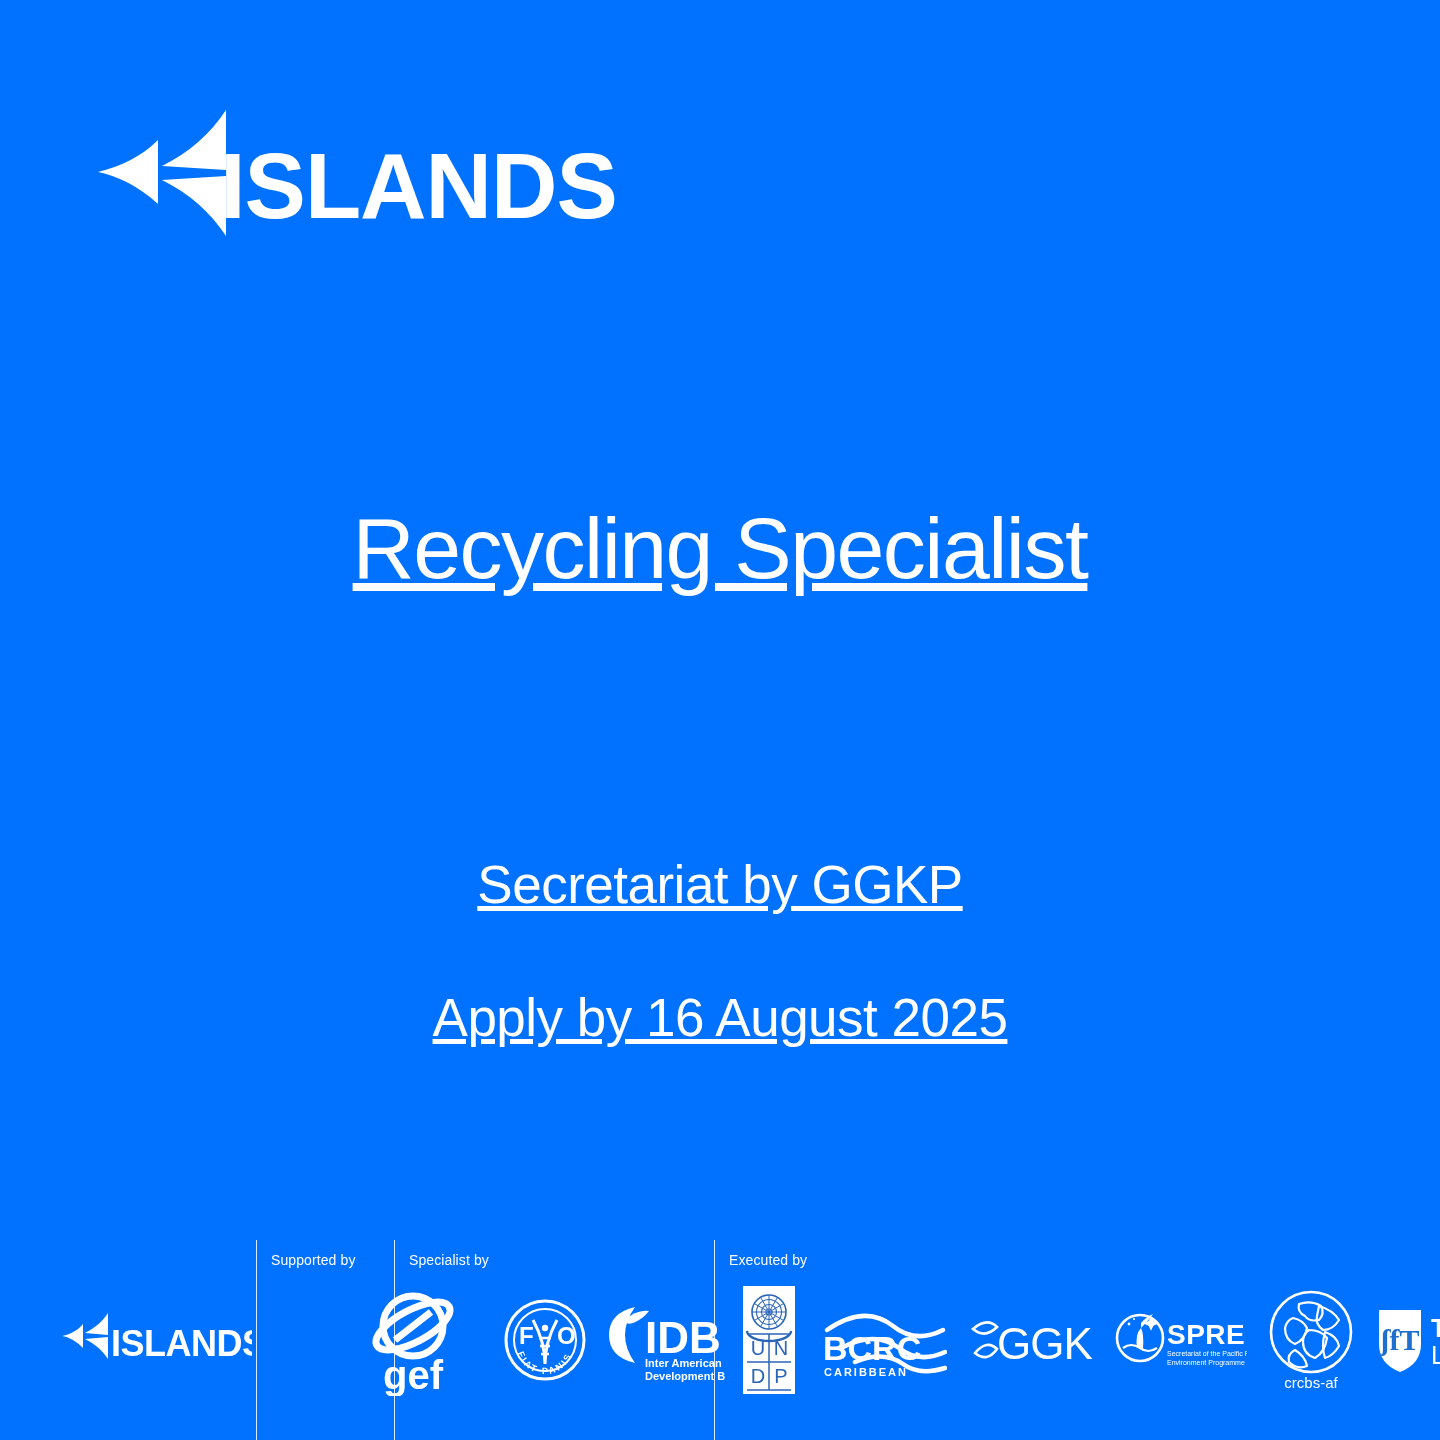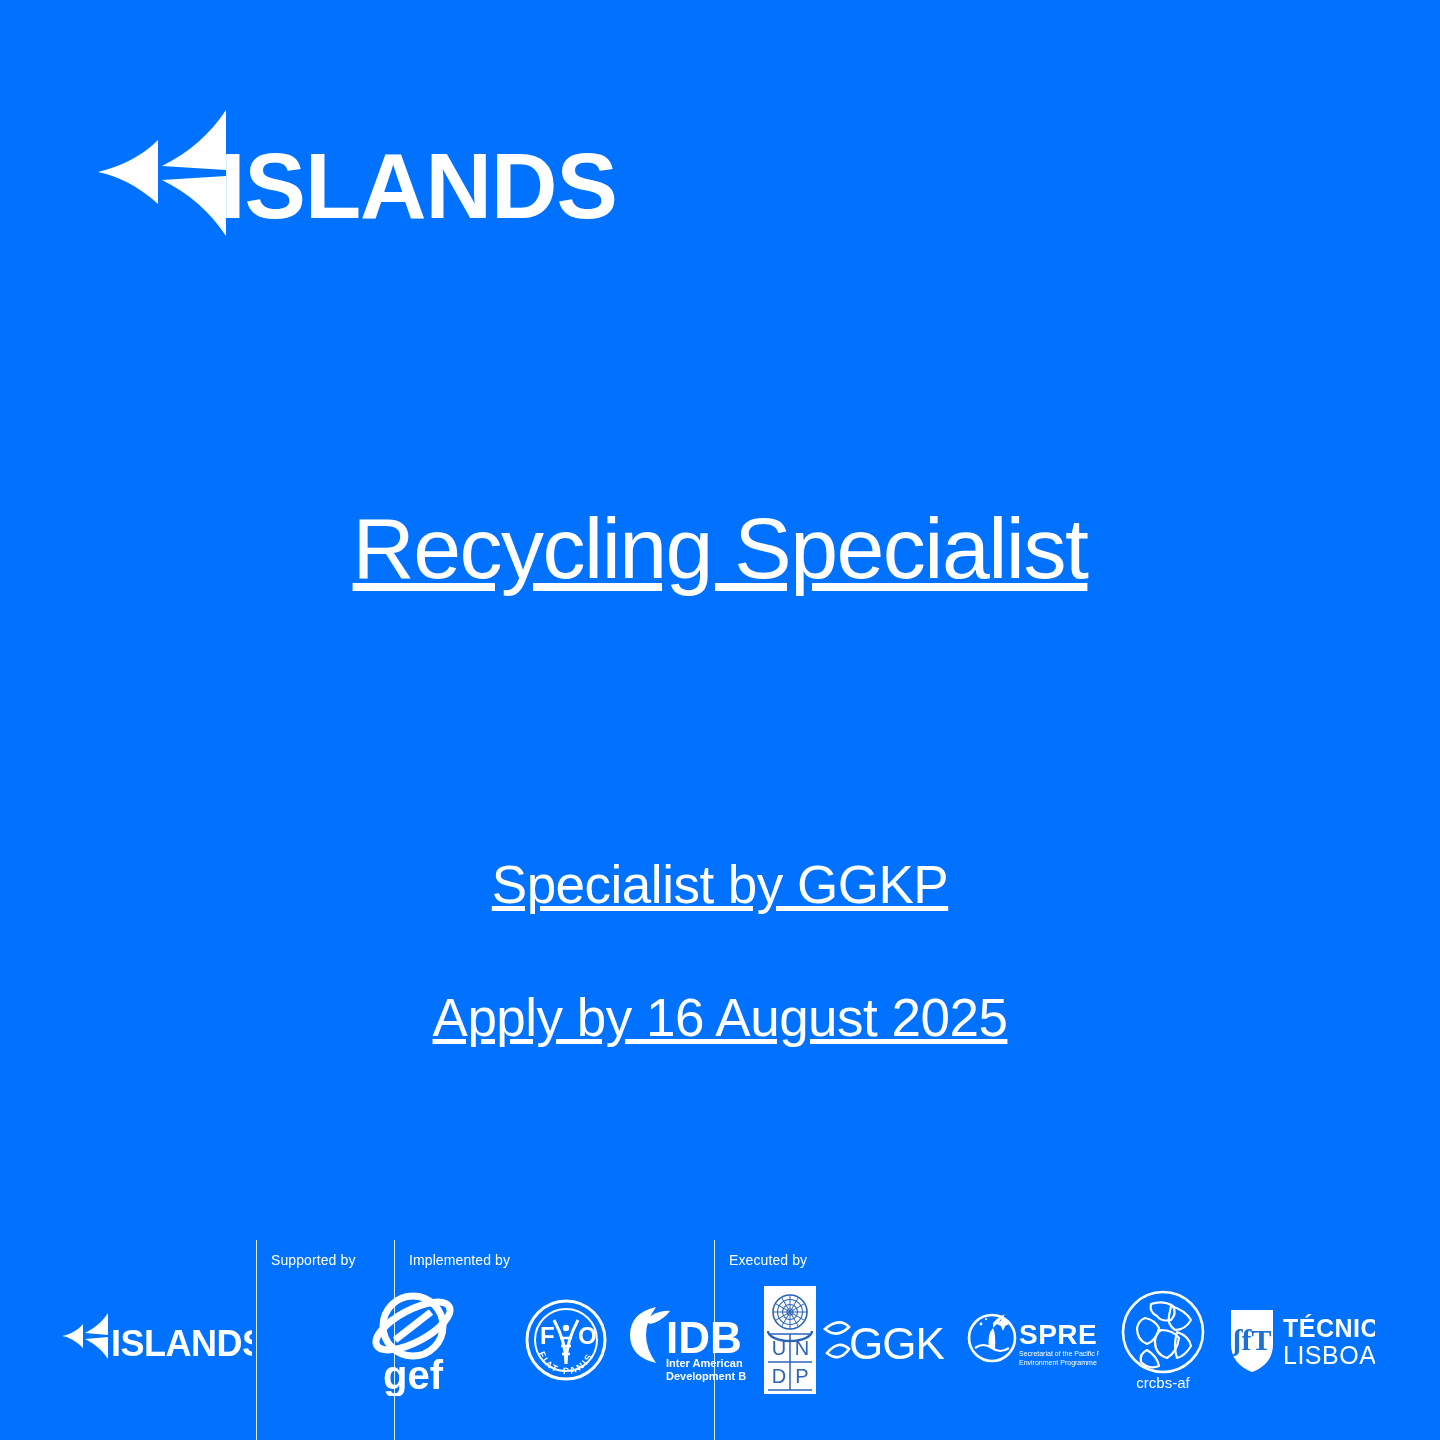--- a/index.html
+++ b/index.html
@@ -133,21 +133,21 @@
         <path d="M128 2 L128 62 L64 58 C92 44 112 26 128 2 Z" fill="#ffffff"></path>
         <path d="M60 32 L60 96 C40 78 20 68 0 64 C24 58 44 48 60 32 Z" fill="#ffffff"></path>
         <path d="M128 68 L128 128 C112 104 92 86 64 72 L128 68 Z" fill="#ffffff"></path>
       </svg>
     </span>
     <span class="brand-word">ISLANDS</span>
   </div>
 
   <div class="main">
     <div class="job-title">Recycling Specialist</div>
-    <div class="advertiser">Specialist by GGKP</div>
+    <div class="advertiser">Secretariat by GGKP</div>
     <div class="deadline">Apply by 16 August 2025</div>
   </div>
 
   <div class="footer">
     <div class="footer-inner">
 
       <div class="fgroup g-islands">
         <div class="fgroup-label"></div>
         <div class="fgroup-logos">
           <span>
@@ -172,21 +172,21 @@
               </g>
               <line x1="26" y1="56" x2="62" y2="28" stroke="#ffffff" stroke-width="7"></line>
               <text x="44" y="105" text-anchor="middle" font-family="Liberation Sans, sans-serif" font-size="40" font-weight="700" fill="#ffffff">gef</text>
             </svg>
           </span>
         </div>
       </div>
 
 
       <div class="fgroup g-implemented bordered">
-        <div class="fgroup-label">Implemented by</div>
+        <div class="fgroup-label">Specialist by</div>
         <div class="fgroup-logos">
 
           <span>
             <svg class="logo" width="84" height="84" viewBox="0 0 84 84" xmlns="http://www.w3.org/2000/svg">
               <circle cx="42" cy="42" r="39" fill="none" stroke="#ffffff" stroke-width="3"></circle>
               <circle cx="42" cy="42" r="31" fill="none" stroke="#ffffff" stroke-width="2"></circle>
               <text x="16" y="46" font-family="Liberation Sans, sans-serif" font-size="24" font-weight="700" fill="#ffffff">F</text>
               <text x="54" y="46" font-family="Liberation Sans, sans-serif" font-size="24" font-weight="700" fill="#ffffff">O</text>
               <path d="M30 22 q12 22 12 44 q0 -22 12 -44" fill="none" stroke="#ffffff" stroke-width="3"></path>
               <circle cx="42" cy="30" r="3.2" fill="#ffffff"></circle>
@@ -240,20 +240,31 @@
             </svg>
           </span>
 
         </div>
       </div>
 
       <div class="fgroup g-executed bordered">
         <div class="fgroup-label">Executed by</div>
         <div class="fgroup-logos">
 
+          <span>
+            <svg class="logo" width="126" height="88" viewBox="0 0 126 88" xmlns="http://www.w3.org/2000/svg">
+              <g fill="none" stroke="#ffffff" stroke-width="4.5" stroke-linecap="round">
+                <path d="M6 34 q38 -26 66 -4 q22 18 50 4"></path>
+                <path d="M20 52 q34 -18 58 0 q20 16 46 4"></path>
+                <path d="M34 66 q28 -12 48 2 q16 12 42 4"></path>
+              </g>
+              <text x="2" y="64" font-family="Liberation Sans, sans-serif" font-size="34" font-weight="700" fill="#ffffff">BCRC</text>
+              <text x="3" y="80" font-family="Liberation Sans, sans-serif" font-size="11" font-weight="700" fill="#ffffff" letter-spacing="2">CARIBBEAN</text>
+            </svg>
+          </span>
 
           <span>
             <svg class="logo" width="124" height="62" viewBox="0 0 124 62" xmlns="http://www.w3.org/2000/svg">
               <g fill="none" stroke="#ffffff" stroke-width="2.6">
                 <path d="M4 20 q14 -12 24 -2 q-12 12 -24 2 Z"></path>
                 <path d="M6 44 q12 -14 22 -4 q-10 14 -22 4 Z"></path>
               </g>
               <text x="28" y="50" font-family="Liberation Sans, sans-serif" font-size="44" font-weight="400" fill="#ffffff" letter-spacing="-1">GGKP</text>
             </svg>
           </span>

